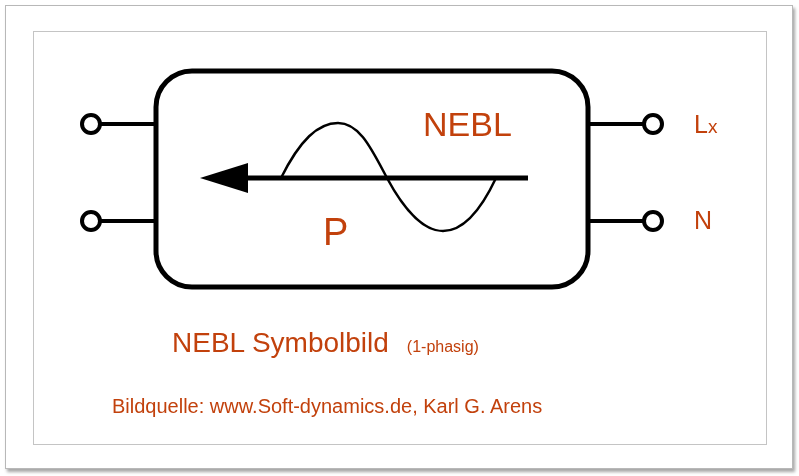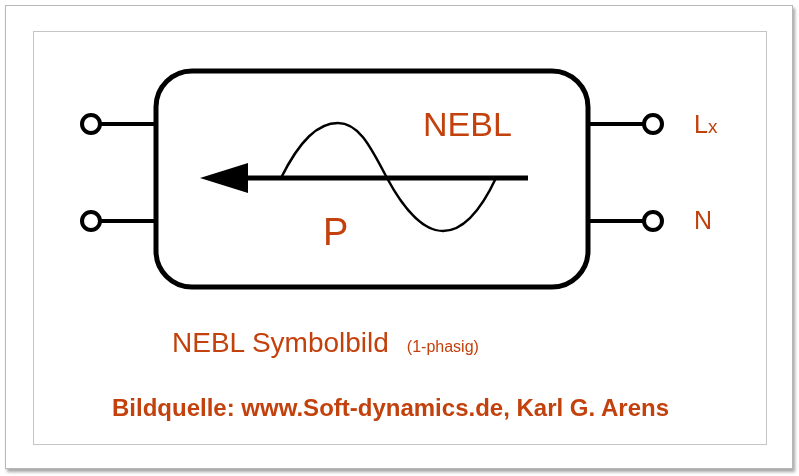--- a/index.html
+++ b/index.html
@@ -8,21 +8,21 @@
   .inner { position:absolute; left:33px; top:31px; width:732px; height:412px; border:1px solid #c4c4c4; }
   svg { position:absolute; left:0; top:0; }
   .txt { position:absolute; color:#c2410c; white-space:nowrap; line-height:1; }
   .nebl { left:423px; top:107px; font-size:34px; }
   .p { left:323px; top:213px; font-size:38px; }
   .lx { left:694px; top:112px; font-size:25px;text-align:center; }
   .lx sub { font-size:19px; vertical-align:baseline; position:relative; top:0; }
   .n { left:694px; top:208px; font-size:25px; }
   .caption { left:172px; top:329px; font-size:28px; }
   .caption .sub { font-size:16px; margin-left:18px; }
-  .source { left:112px; top:396px; font-size:24px;font-weight:bold; }
+  .source { left:112px; top:396px; font-size:20px; }
 </style>
 </head>
 <body>
 
 <div class="frame"></div>
 <div class="inner"></div>
 
 <svg width="799" height="476">
   <rect x="156" y="71" width="432" height="216" rx="36" ry="36" fill="none" stroke="#000" stroke-width="5"></rect>
 

